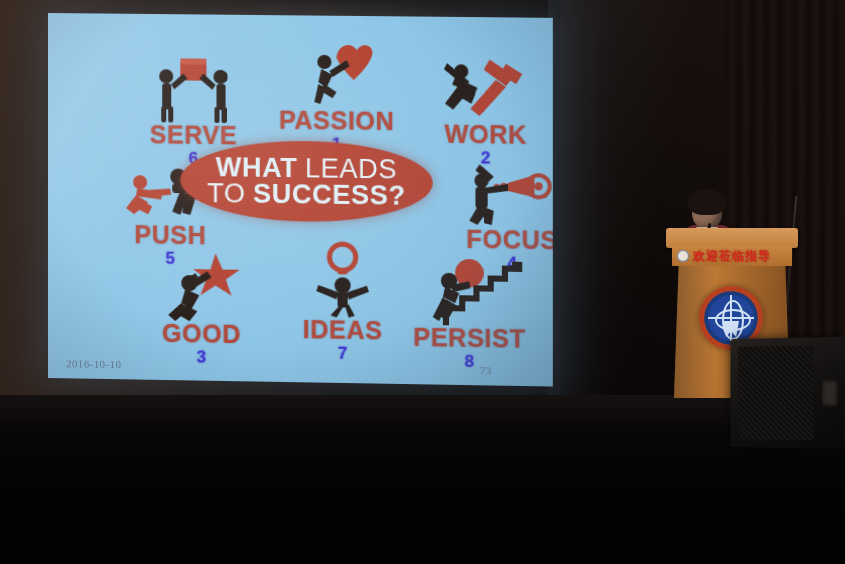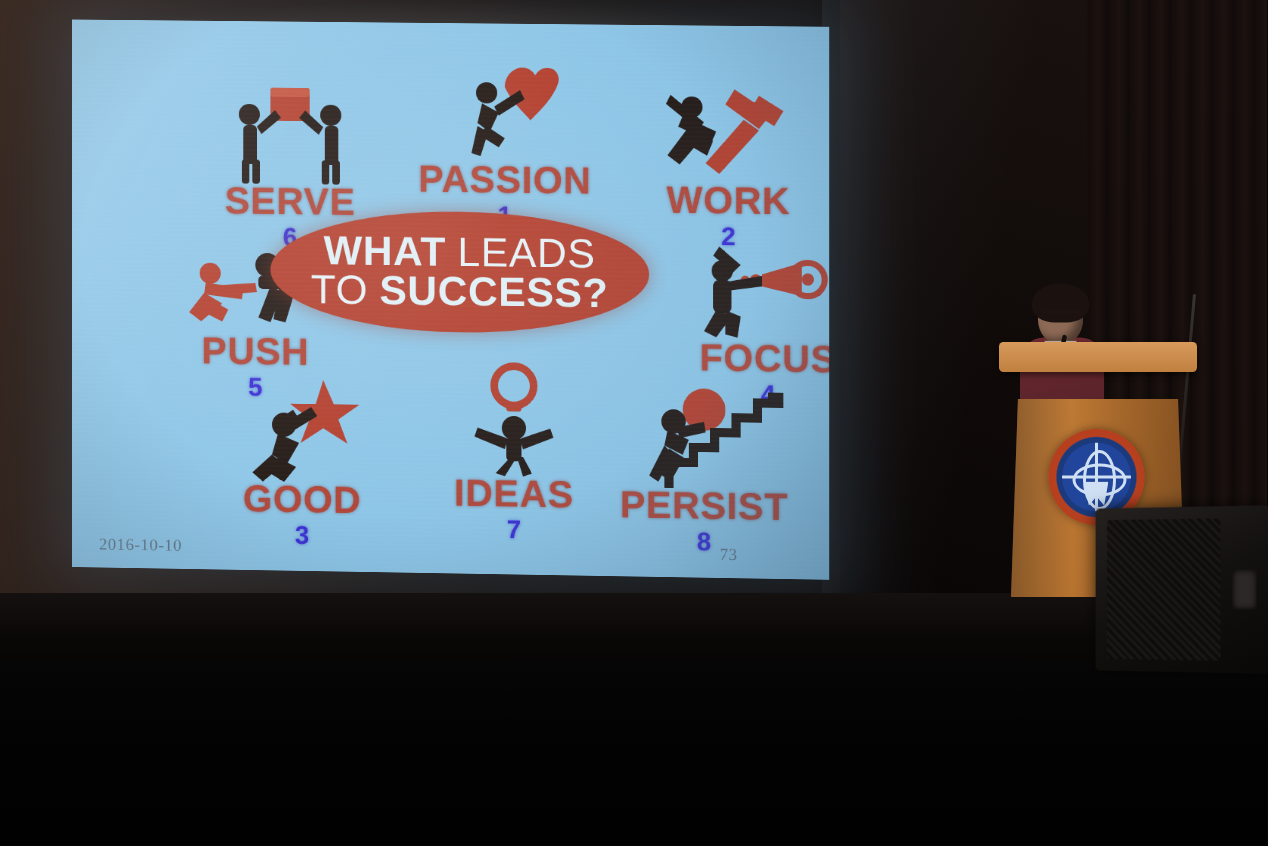--- a/index.html
+++ b/index.html
@@ -343,20 +343,24 @@
     <div class="torso"></div>
     <div class="head"></div>
     <div class="hair"></div>
     <div class="glasses"></div>
     <div class="collar"></div>
     <div class="mic"></div>
   </div>
 
   <div class="podium">
     <div class="pod-top"></div>
+    <div class="pod-band">
+      <div class="pod-logo-sm"></div>
+      <div class="pod-cn">欢迎莅临指导</div>
+    </div>
     <div class="pod-body"></div>
     <div class="pod-shadow"></div>
     <div class="emblem">
       <div class="emb-globe">
         <div class="emb-ring"></div>
         <div class="emb-ring2"></div>
         <div class="emb-w"></div>
       </div>
     </div>
   </div>

